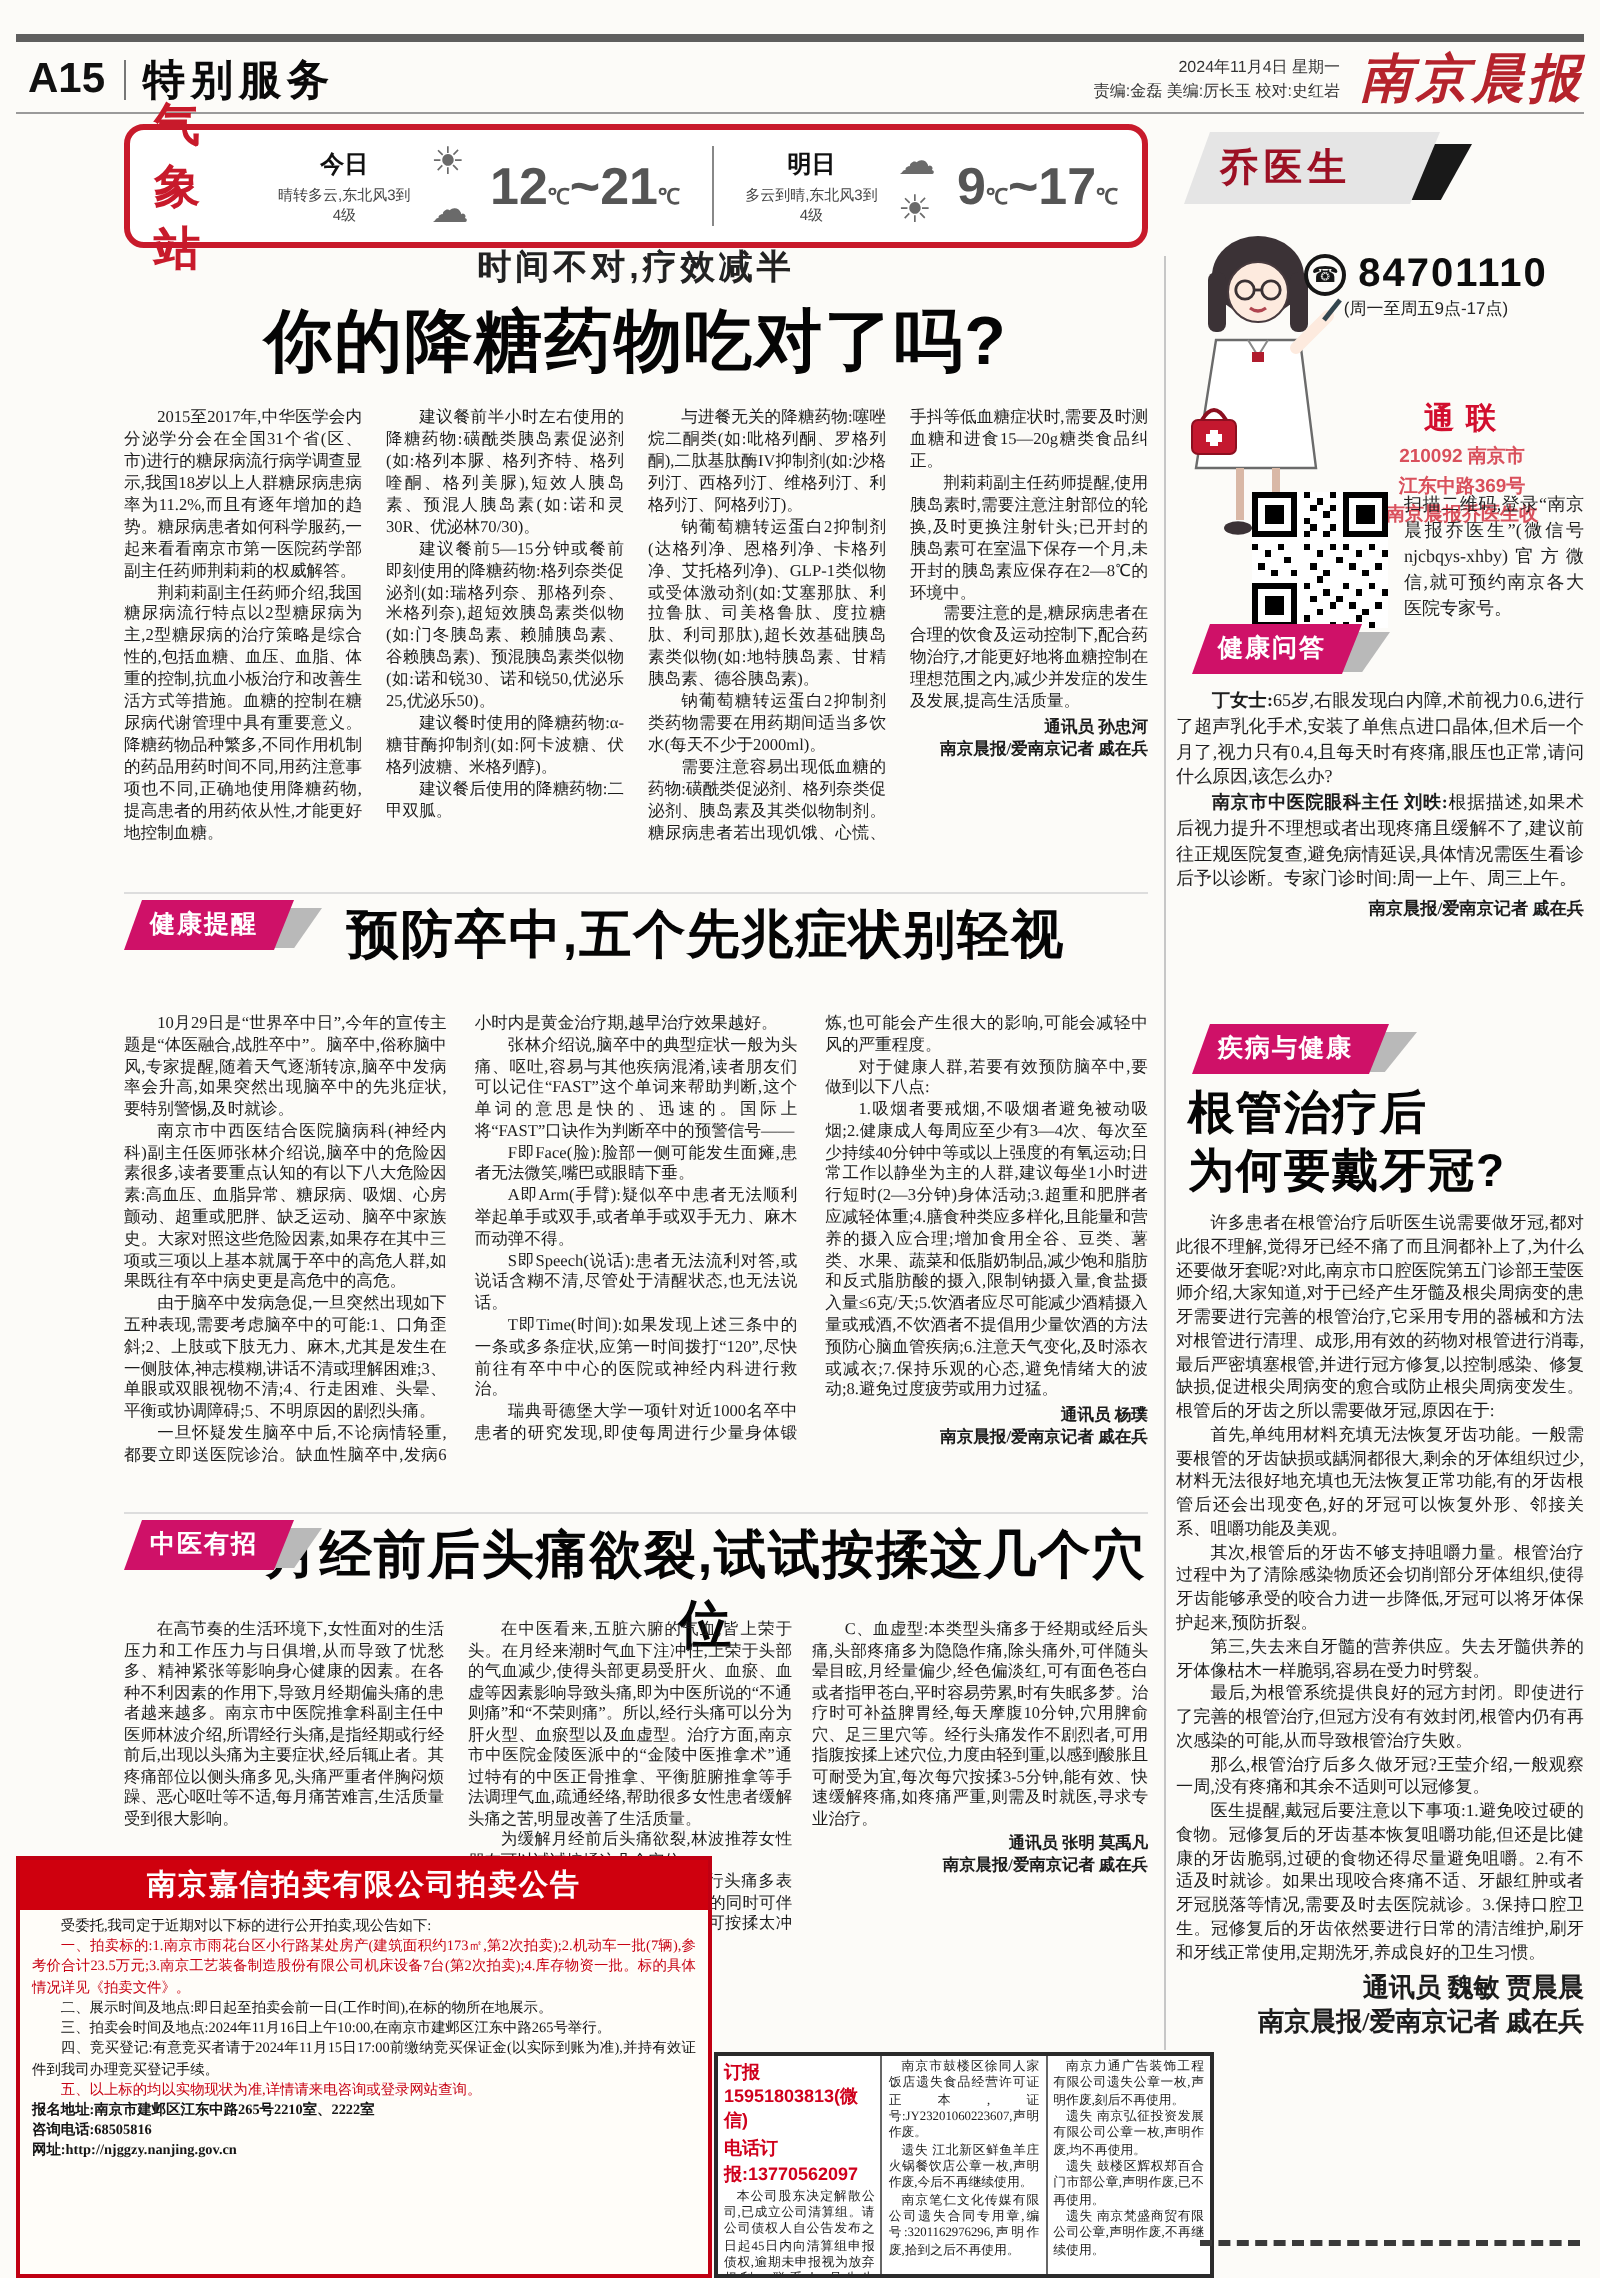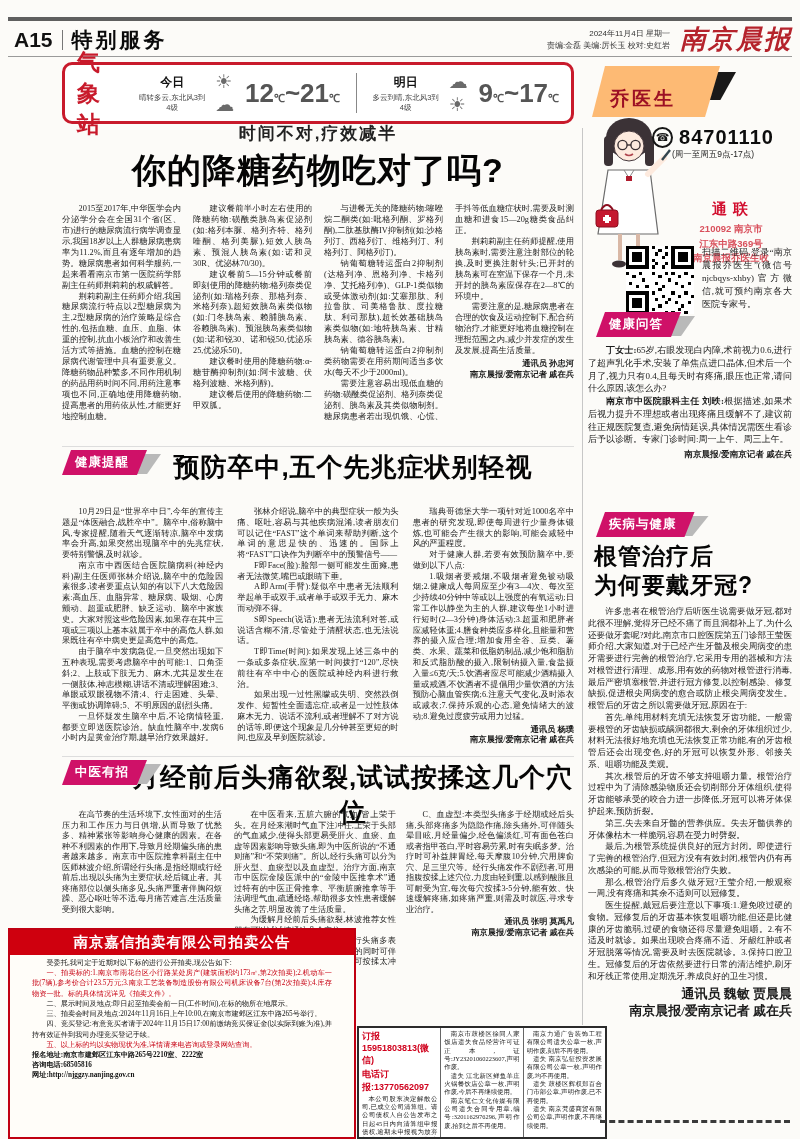--- a/index.html
+++ b/index.html
@@ -61,42 +61,42 @@
             text-align:justify; }
   .tcm-col .byline{ font-size:8.2px; }
   #tcm1{ left:0; width:160px; height:116px; }
   #tcm2{ left:172px; width:162px; height:214px; }
   #tcm3{ left:344px; width:168px; height:214px; }
   
   .auction{ position:absolute; left:8px; top:928px; width:348px; height:211px;
             border:2px solid #c00012; background:#fffdf9; overflow:hidden; }
   .auc-title{ background:#cf000e; color:#fff; font:bold 14.5px "Liberation Sans",sans-serif;
               text-align:center; padding:3px 0; letter-spacing:1px; }
-  .auc-body{ padding:3px 22px; font-size:7.2px; line-height:1.42; text-align:justify; color:#141414; }
+  .auc-body{ padding:3px 6px; font-size:7.2px; line-height:1.42; text-align:justify; color:#141414; }
   .auc-body p{ text-indent:2em; }
   .auc-red{ color:#c70012; }
   .auc-contact p{ text-indent:0; font-weight:bold; }
   
   .cls-box{ position:absolute; left:357px; top:1026px; width:250px; height:113px;
             border:2px solid #2b2b2b; background:#fff; display:flex; overflow:hidden; }
   .cls-col{ flex:1; border-right:1px solid #666; padding:2px 3px; font-size:6.4px;
             line-height:1.3; text-align:justify; overflow:hidden; }
   .cls-col:last-child{ border-right:none; }
   .cls-col p{ text-indent:1em; }
   .subscribe{ color:#d0001c; font:bold 9px "Liberation Sans",sans-serif; line-height:1.35;
               text-align:left; margin-bottom:2px; }
   
   .right-col{ position:absolute; left:588px; top:60px; width:204px; height:1079px; }
   .v-rule{ position:absolute; left:582px; top:128px; width:1px; height:897px; background:#c7c7c7; }
   .qiao-banner-wrap{ position:absolute; left:4px; top:6px; height:30px; }
   .qiao-shadow{ position:absolute; left:14px; top:6px; right:-16px; bottom:-4px; background:#191919;
      clip-path:polygon(0 0,100% 0,88% 100%,5% 100%); }
-  .qiao-banner{ position:relative; display:inline-block; background:#fdba74; color:#9c1024;
+  .qiao-banner{ position:relative; display:inline-block; background:#e5e5e5; color:#9c1024;
      font:900 19px "Liberation Sans",sans-serif; letter-spacing:3px;
-     padding:20px 44px 5px 18px; clip-path:polygon(13px 0,100% 0,calc(100% - 15px) 100%,0 100%); }
+     padding:5px 44px 5px 18px; clip-path:polygon(13px 0,100% 0,calc(100% - 15px) 100%,0 100%); }
   .doctor{ position:absolute; left:-4px; top:52px; }
   .phone-block{ position:absolute; left:46px; top:66px; width:158px; text-align:center; }
   .phone-line{ display:flex; align-items:center; justify-content:center; gap:6px; }
   .phone-badge{ width:21px; height:21px; border:2px solid #161616; border-radius:50%;
      display:flex; align-items:center; justify-content:center; font-size:11px; color:#161616; }
   .phone-num{ font:bold 20px "Liberation Sans",sans-serif; color:#0d0d0d; letter-spacing:1px; }
   .phone-hours{ font:8.5px "Liberation Sans",sans-serif; color:#222; margin-top:0; }
   .tonglian{ position:absolute; left:92px; top:140px; width:106px; text-align:center;
      font:900 15px "Liberation Sans",sans-serif; color:#d20f2f; letter-spacing:6px; }
   .qiao-addr{ position:absolute; left:86px; top:162px; width:114px; text-align:center;
@@ -190,21 +190,20 @@
       <div>
           <p class="para">10月29日是“世界卒中日”,今年的宣传主题是“体医融合,战胜卒中”。脑卒中,俗称脑中风,专家提醒,随着天气逐渐转凉,脑卒中发病率会升高,如果突然出现脑卒中的先兆症状,要特别警惕,及时就诊。</p>
           <p class="para">南京市中西医结合医院脑病科(神经内科)副主任医师张林介绍说,脑卒中的危险因素很多,读者要重点认知的有以下八大危险因素:高血压、血脂异常、糖尿病、吸烟、心房颤动、超重或肥胖、缺乏运动、脑卒中家族史。大家对照这些危险因素,如果存在其中三项或三项以上基本就属于卒中的高危人群,如果既往有卒中病史更是高危中的高危。</p>
           <p class="para">由于脑卒中发病急促,一旦突然出现如下五种表现,需要考虑脑卒中的可能:1、口角歪斜;2、上肢或下肢无力、麻木,尤其是发生在一侧肢体,神志模糊,讲话不清或理解困难;3、单眼或双眼视物不清;4、行走困难、头晕、平衡或协调障碍;5、不明原因的剧烈头痛。</p>
           <p class="para">一旦怀疑发生脑卒中后,不论病情轻重,都要立即送医院诊治。缺血性脑卒中,发病6小时内是黄金治疗期,越早治疗效果越好。</p>
           <p class="para">张林介绍说,脑卒中的典型症状一般为头痛、呕吐,容易与其他疾病混淆,读者朋友们可以记住“FAST”这个单词来帮助判断,这个单词的意思是快的、迅速的。国际上将“FAST”口诀作为判断卒中的预警信号——</p>
           <p class="para">F即Face(脸):脸部一侧可能发生面瘫,患者无法微笑,嘴巴或眼睛下垂。</p>
           <p class="para">A即Arm(手臂):疑似卒中患者无法顺利举起单手或双手,或者单手或双手无力、麻木而动弹不得。</p>
           <p class="para">S即Speech(说话):患者无法流利对答,或说话含糊不清,尽管处于清醒状态,也无法说话。</p>
           <p class="para">T即Time(时间):如果发现上述三条中的一条或多条症状,应第一时间拨打“120”,尽快前往有卒中中心的医院或神经内科进行救治。</p>
-          <p class="para">如果出现一过性黑矇或失明、突然跌倒发作、短暂性全面遗忘症,或者是一过性肢体麻木无力、说话不流利,或者理解不了对方说的话等,即便这个现象是几分钟甚至更短的时间,也应及早到医院就诊。</p>
           <p class="para">瑞典哥德堡大学一项针对近1000名卒中患者的研究发现,即使每周进行少量身体锻炼,也可能会产生很大的影响,可能会减轻中风的严重程度。</p>
           <p class="para">对于健康人群,若要有效预防脑卒中,要做到以下八点:</p>
           <p class="para">1.吸烟者要戒烟,不吸烟者避免被动吸烟;2.健康成人每周应至少有3—4次、每次至少持续40分钟中等或以上强度的有氧运动;日常工作以静坐为主的人群,建议每坐1小时进行短时(2—3分钟)身体活动;3.超重和肥胖者应减轻体重;4.膳食种类应多样化,且能量和营养的摄入应合理;增加食用全谷、豆类、薯类、水果、蔬菜和低脂奶制品,减少饱和脂肪和反式脂肪酸的摄入,限制钠摄入量,食盐摄入量≤6克/天;5.饮酒者应尽可能减少酒精摄入量或戒酒,不饮酒者不提倡用少量饮酒的方法预防心脑血管疾病;6.注意天气变化,及时添衣或减衣;7.保持乐观的心态,避免情绪大的波动;8.避免过度疲劳或用力过猛。</p>
         </div>
       <p class="byline"><span>通讯员 杨璞</span><br><span>南京晨报/爱南京记者 戚在兵</span></p>
     </div>
   </div>
 
   <div class="sec-rule" style="top:756px"></div>
 

